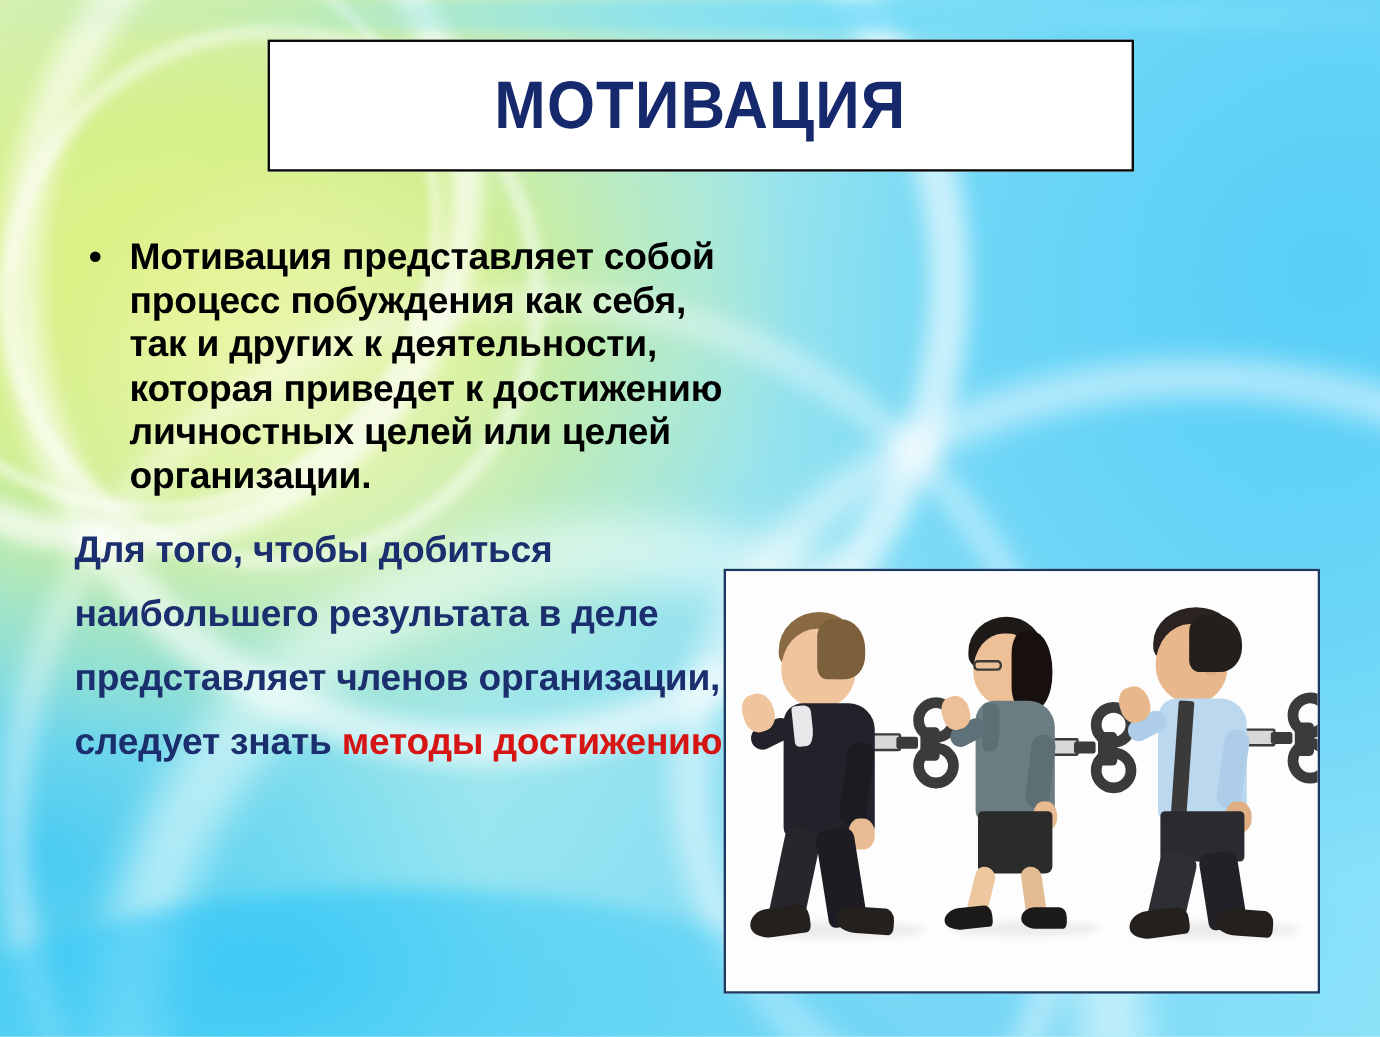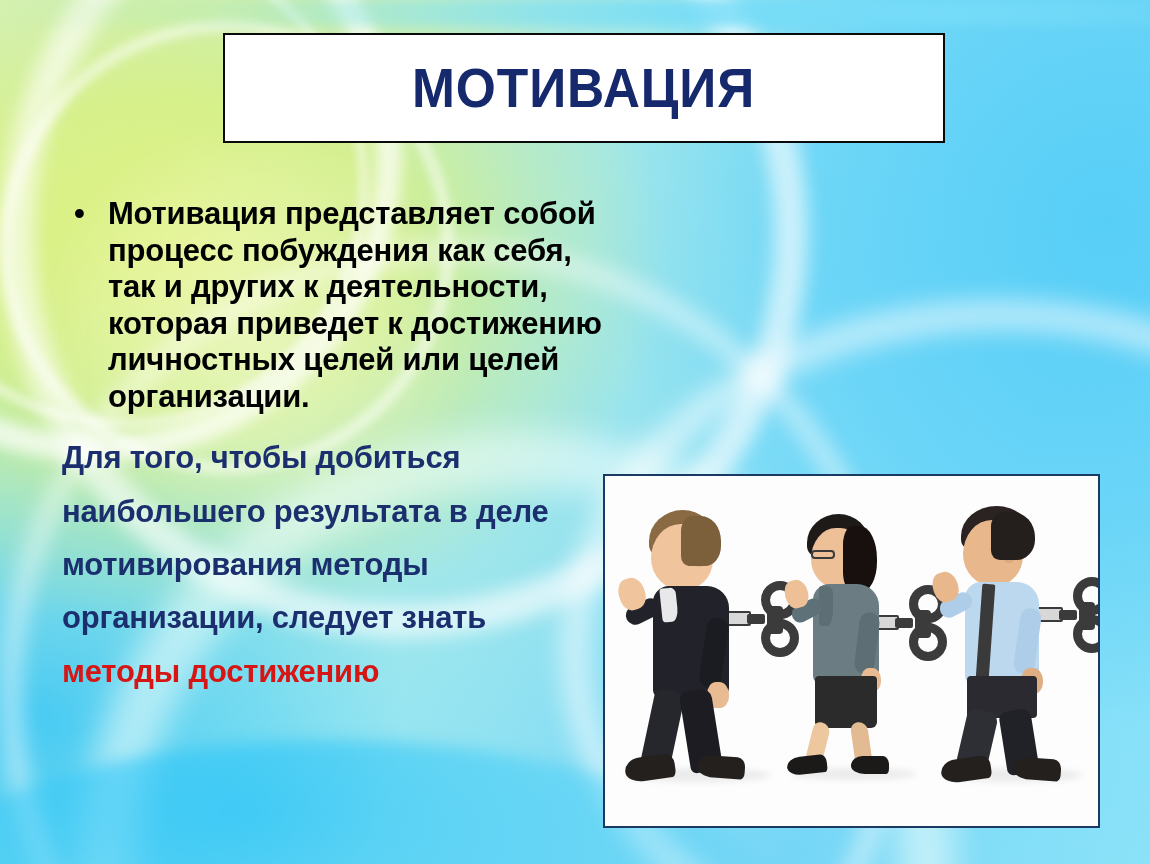--- a/index.html
+++ b/index.html
@@ -346,21 +346,21 @@
     <div id="title-text">МОТИВАЦИЯ</div>
   </div>
 
   <div id="body-wrap">
 
     <div class="bullet-para">
       <span class="bullet-dot">•</span>
       <span class="bullet-body">Мотивация представляет собой процесс побуждения как себя, так и других к деятельности, которая приведет к достижению личностных целей или целей организации.</span>
     </div>
 
-    <div id="para-blue"><span>Для того, чтобы добиться наибольшего результата в деле мотивирования методы организации, следует знать </span><span class="accent-red">методы достижению</span></div>
+    <div id="para-blue"><span>Для того, чтобы добиться наибольшего результата в деле представляет членов организации, следует знать </span><span class="accent-red">методы достижению</span></div>
 
   </div>
 
   <div id="picture-frame">
     <div id="picture-canvas">
 
       <div class="figure" style="left:14px; top:30px; width:160px; height:280px;">
 
         <div class="shadow-blob" style="left:6px; top:262px; width:146px; height:14px;"></div>
 

